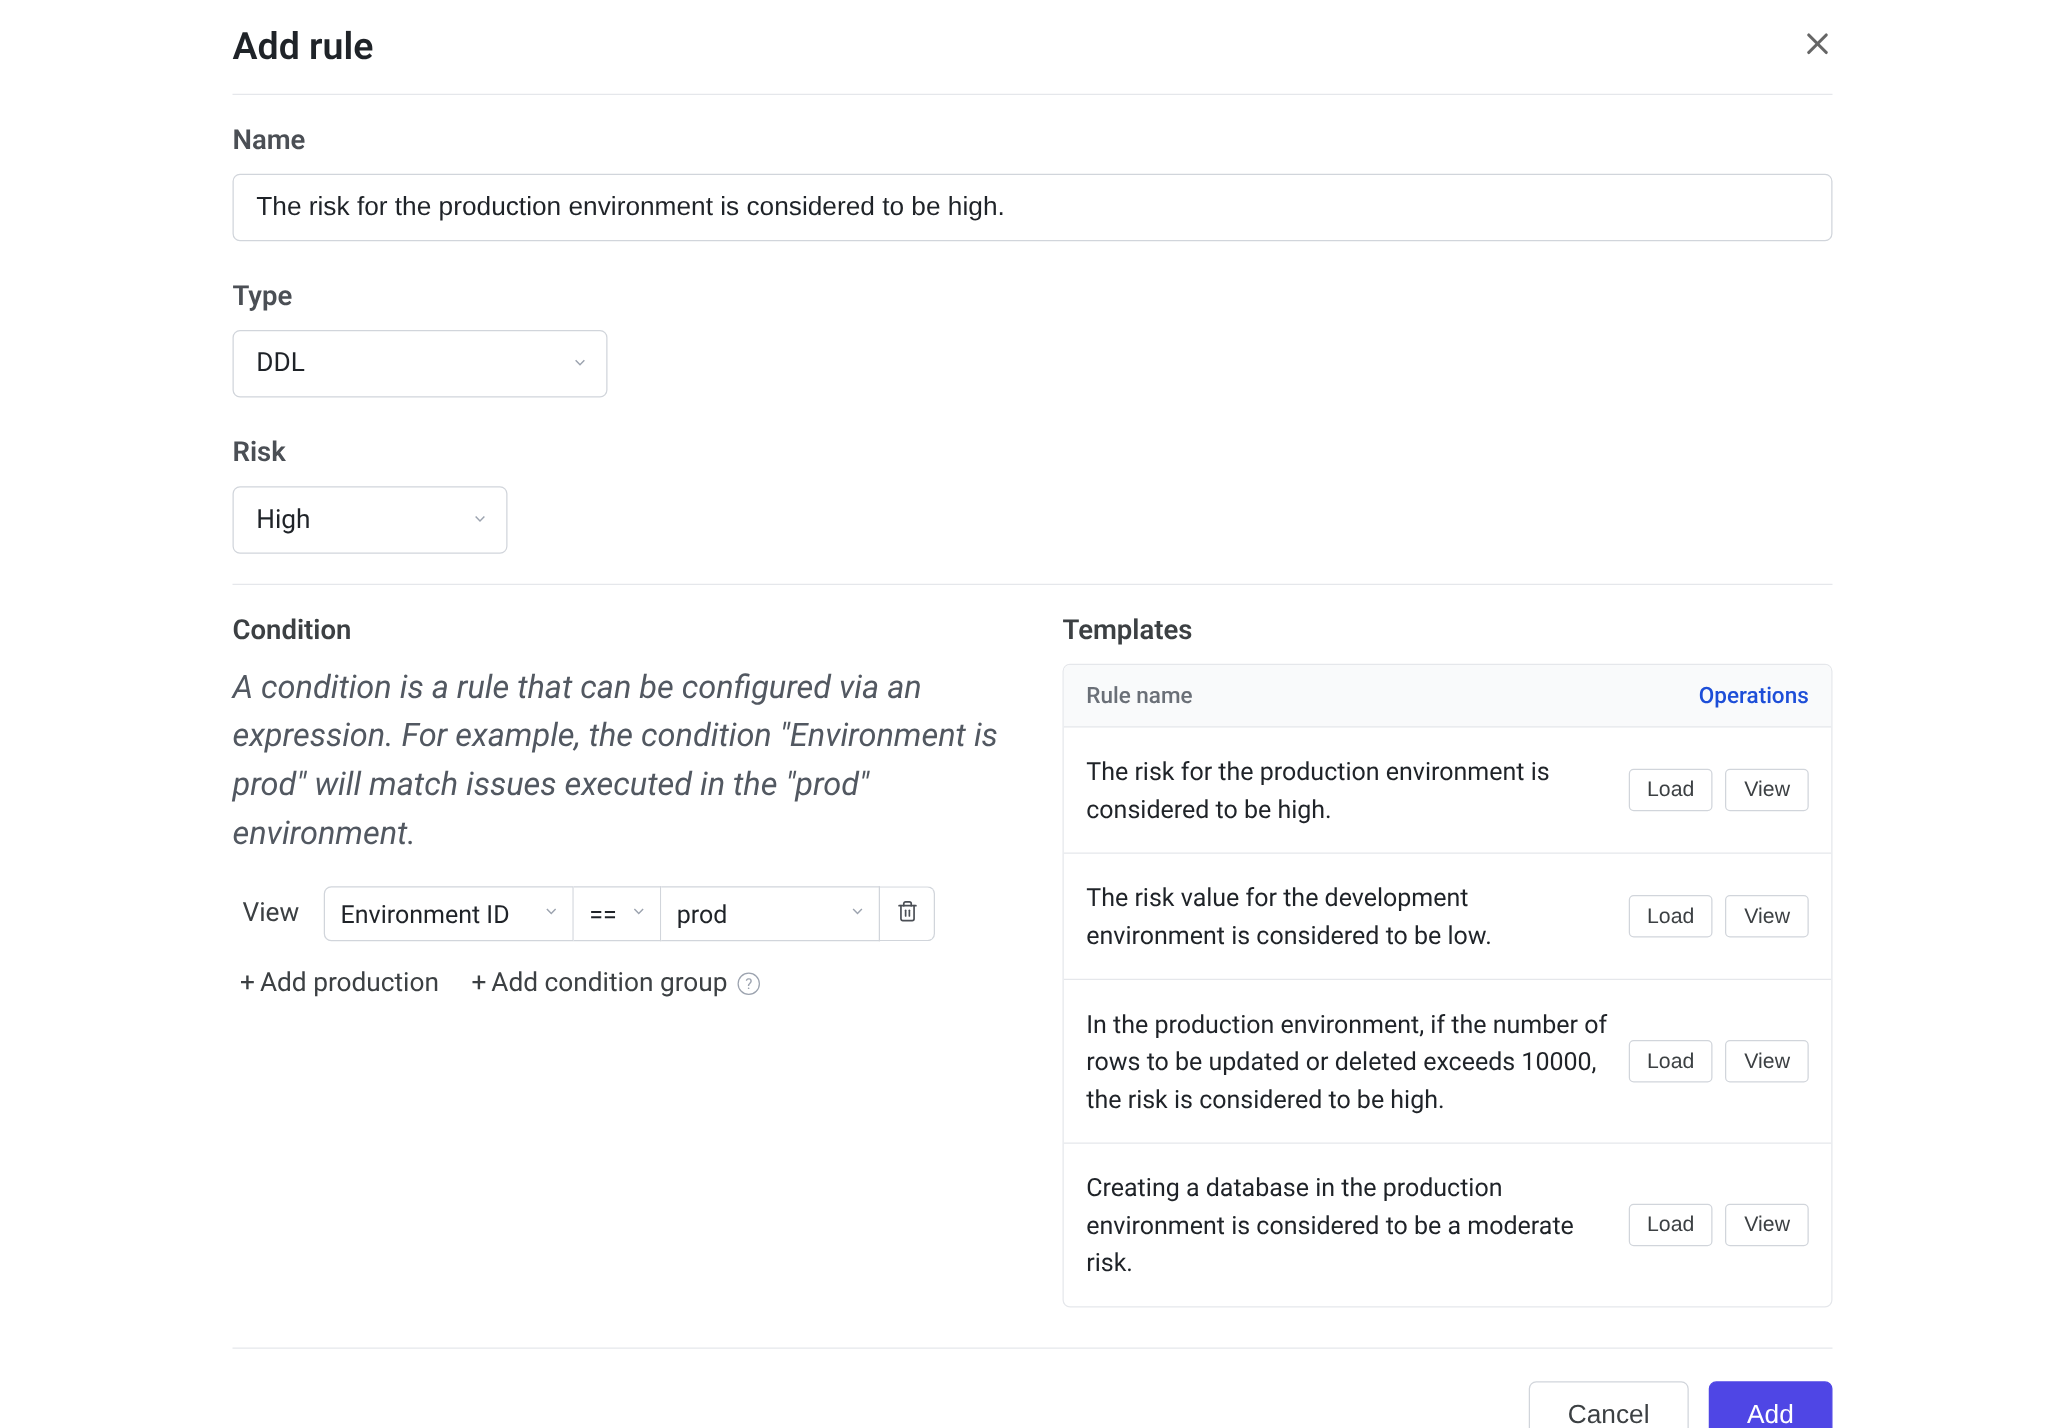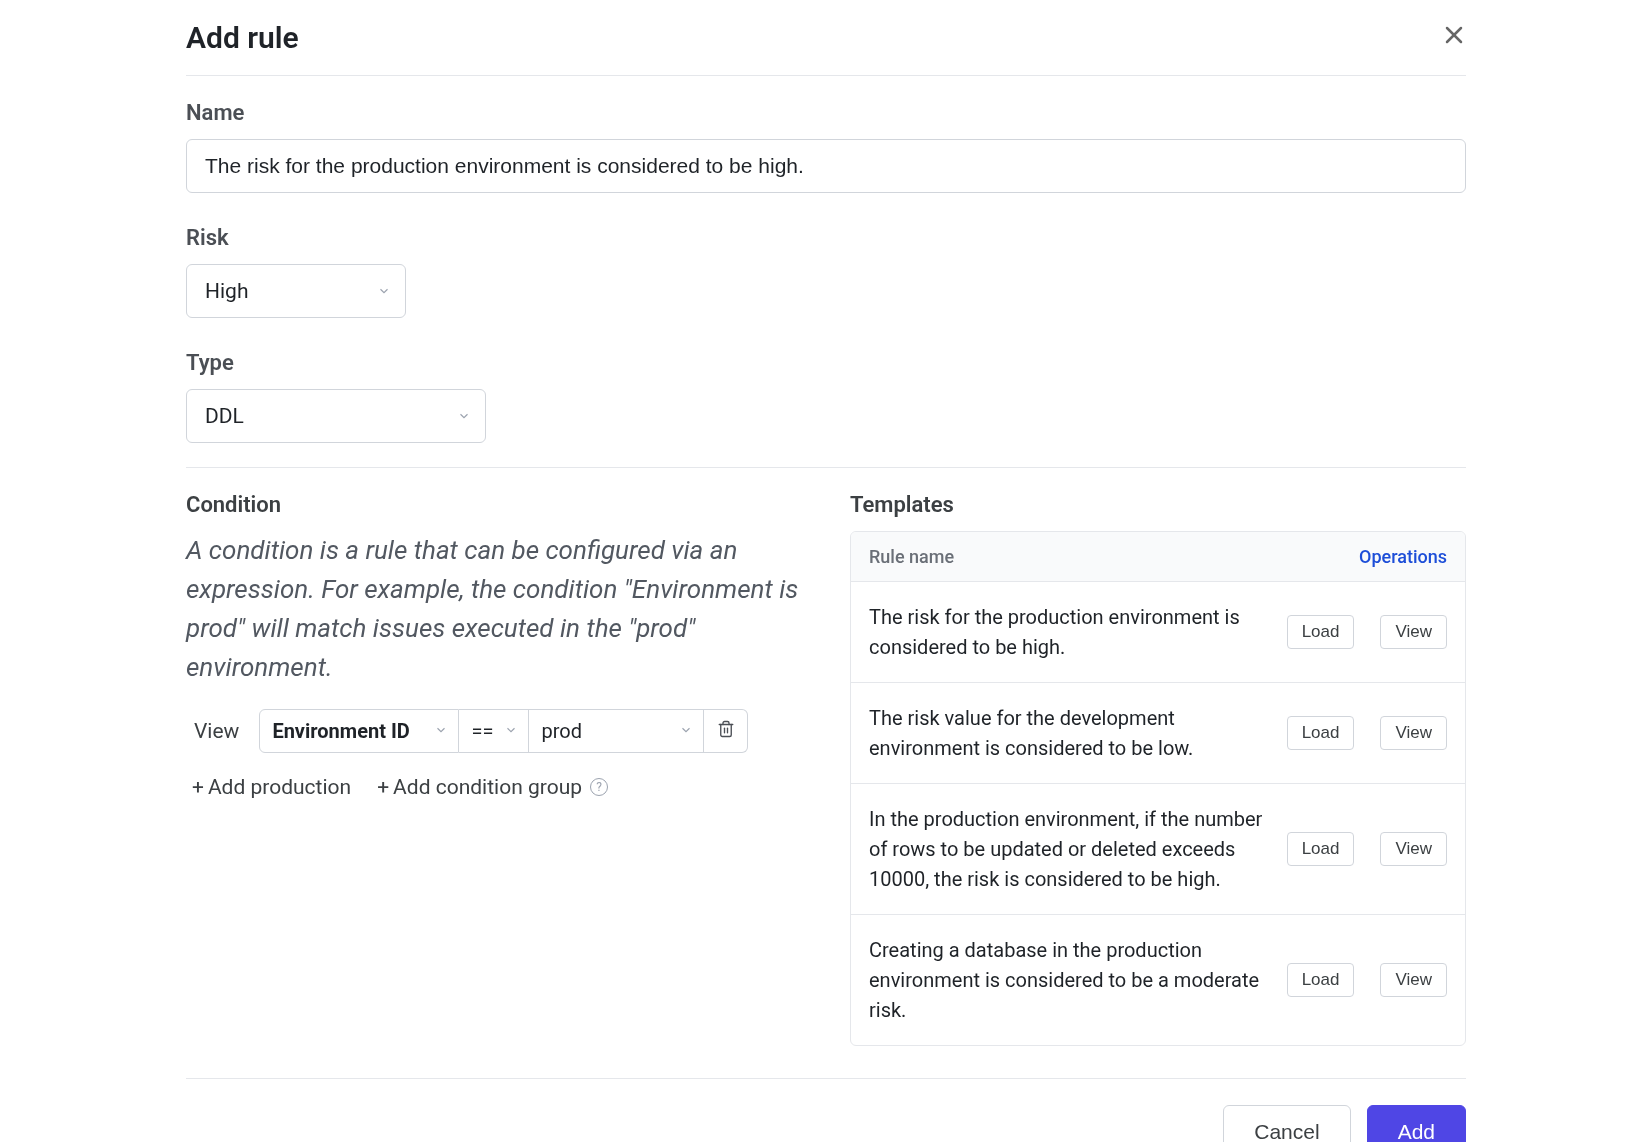--- a/index.html
+++ b/index.html
@@ -123,21 +123,21 @@
     border: 1px solid #d1d5db;
     padding: 0 34px 0 12px;
     font-size: 20px;
     color: #1f2328;
     background: #fff;
     position: relative;
     display: flex;
     align-items: center;
     cursor: pointer;
   }
-  .cond-select:first-of-type { border-radius: 6px 0 0 6px; font-weight: bold; }
+  .cond-select:first-of-type { border-radius: 6px 0 0 6px; }
   .cond-select + .cond-select { border-left: none; }
   .cond-field { width: 200px; border-radius: 6px 0 0 6px;}
   .cond-op { width: 70px; }
   .cond-val { width: 175px; border-radius: 0; }
   .cond-select .chevron {
     position: absolute;
     right: 10px;
     color: #9ca3af;
     font-size: 14px;
   }
@@ -202,21 +202,21 @@
   }
   .template-row:last-child { border-bottom: none; }
   .template-name {
     flex: 1;
     font-size: 20px;
     color: #1f2328;
     line-height: 1.5;
   }
   .template-ops {
     display: flex;
-    gap: 26px;
+    gap: 10px;
   }
   .small-btn {
     border: 1px solid #d1d5db;
     background: #fff;
     color: #3c4043;
     padding: 6px 14px;
     border-radius: 4px;
     font-size: 17px;
     cursor: pointer;
   }
@@ -262,35 +262,35 @@
     </div>
   </div>
 
   <div class="divider"></div>
 
   <div class="form-row">
     <div class="form-field field-name">
       <div class="field-label">Name</div>
       <input class="text-input" type="text" value="The risk for the production environment is considered to be high." style="">
     </div>
-    <div class="form-field field-risk">
-      <div class="field-label">Risk</div>
+    <div class="form-field field-type">
+      <div class="field-label">Type</div>
       <div class="select">
-        <span>High</span>
+        <span>DDL</span>
         <span class="chevron">
           <svg class="chevron-svg" viewBox="0 0 24 24" fill="none" stroke="currentColor" stroke-width="2">
               <polyline points="6 9 12 15 18 9"></polyline>
             </svg>
         </span>
       </div>
     </div>
-    <div class="form-field field-type">
-      <div class="field-label">Type</div>
+    <div class="form-field field-risk">
+      <div class="field-label">Risk</div>
       <div class="select">
-        <span>DDL</span>
+        <span>High</span>
         <span class="chevron">
           <svg class="chevron-svg" viewBox="0 0 24 24" fill="none" stroke="currentColor" stroke-width="2">
               <polyline points="6 9 12 15 18 9"></polyline>
             </svg>
         </span>
       </div>
     </div>
   </div>
 
   <div class="divider"></div>

